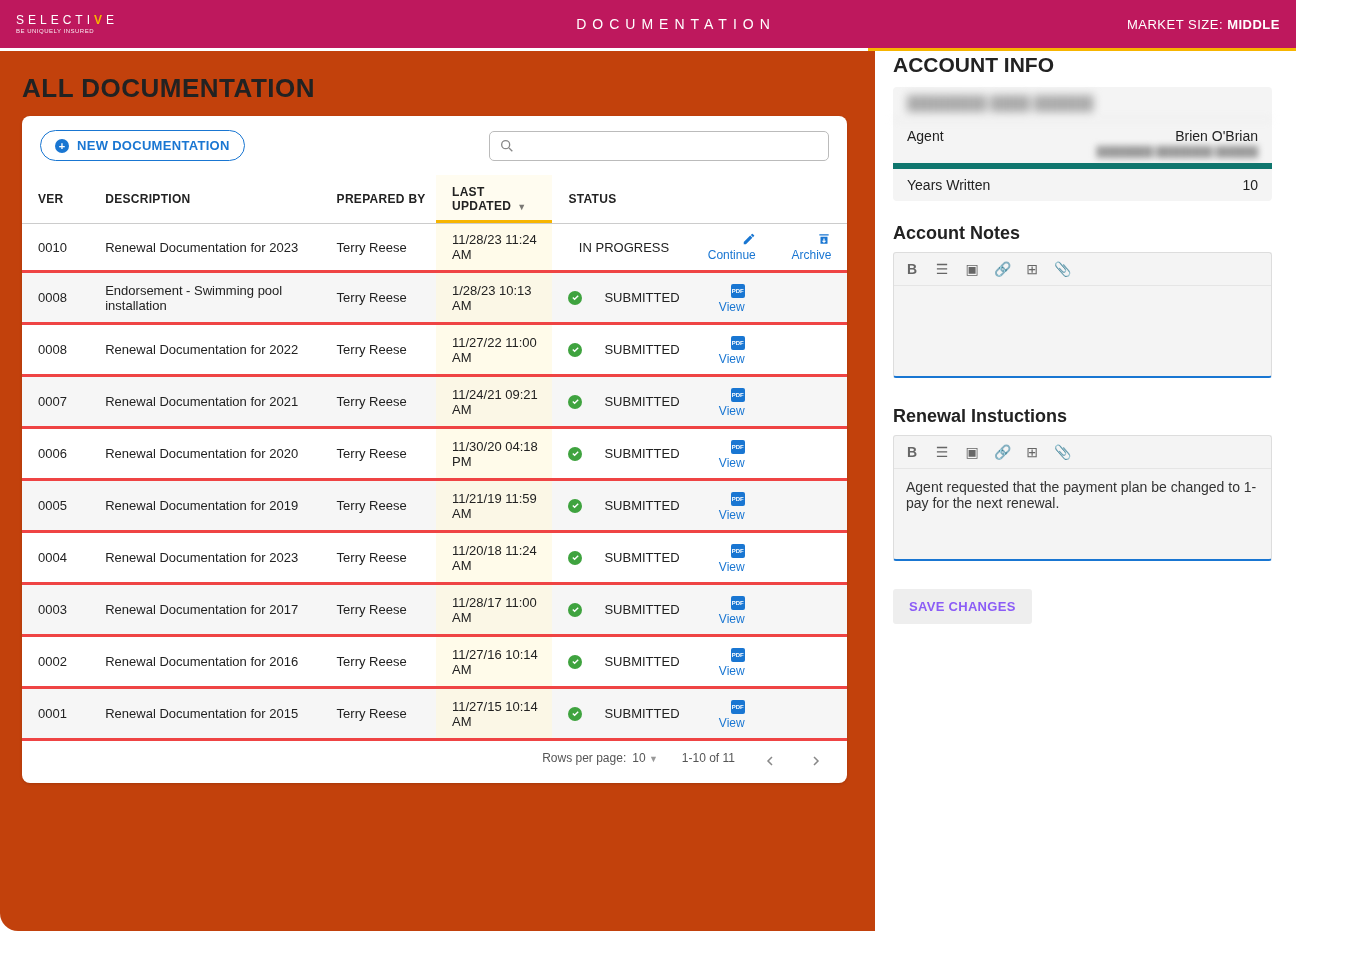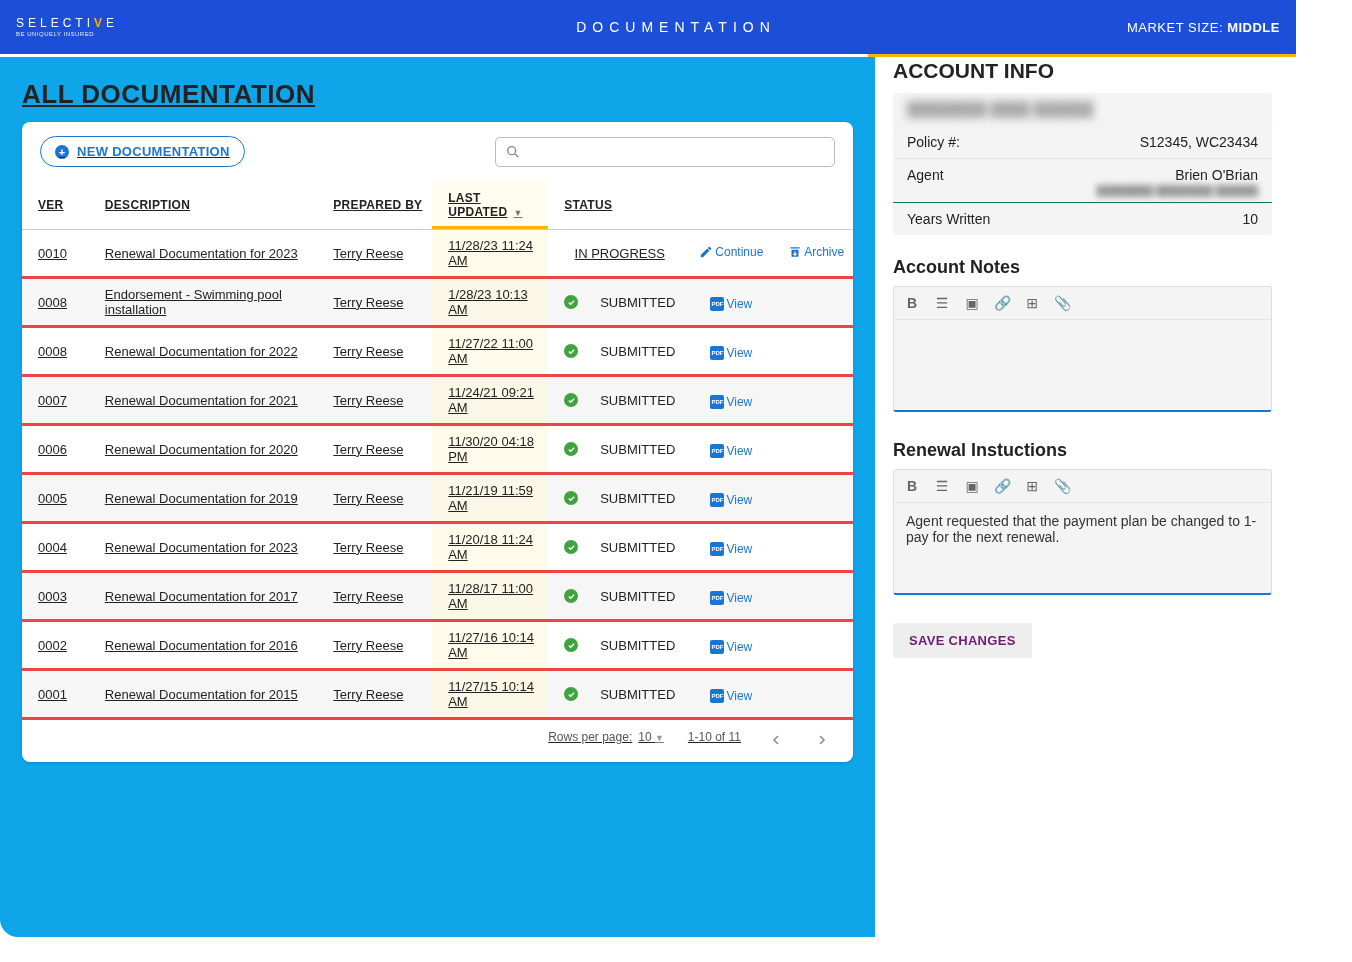--- a/index.html
+++ b/index.html
@@ -4,22 +4,22 @@
 <style>
   * { box-sizing: border-box; }
   body {
     margin: 0;
     font-family: -apple-system, BlinkMacSystemFont, "Segoe UI", Arial, sans-serif;
     background: #fff;
     color: #222;
     width: 1296px;
   }
   .topbar {
-    background: #1d4ed8;
-    height: 54px;
+    background: #be185d;
+    height: 48px;
     display: flex;
     align-items: center;
     padding: 0 16px;
     color: #fff;
   }
   .logo {
     display: flex;
     flex-direction: column;
     line-height: 1;
     font-weight: 300;
@@ -41,25 +41,24 @@
   .topbar-right {
     margin-left: auto;
     font-size: 13px;
     letter-spacing: 0.5px;
   }
   .topbar-right b { font-weight: 700; }
   .accent-bar { height: 3px; background: linear-gradient(to right, transparent 0%, transparent 67%, #f7b500 67%, #f7b500 100%); }
   .layout { display: flex; }
   .main {
     flex: 0 0 875px;
-    background: #0ea5e9;
-    padding: 22px 22px 22px 22px;
+    background: #c2410c;
+    padding: 22px 28px 22px 22px;
     border-bottom-left-radius: 18px;
     min-height: 880px;
-    text-decoration: underline;
   }
   .side {
     flex: 1;
     padding: 2px 24px 18px 18px;
     background: #fff;
   }
   h1.page-title {
     margin: 0 0 12px 0;
     font-size: 26px;
     font-weight: 800;
@@ -123,21 +122,21 @@
   th.sorted { box-shadow: inset 0 -3px 0 #f7b500; background: #fffcf0; }
   th.sorted .chev { margin-left: 6px; opacity: 0.6; font-size: 9px;}
   table.doc tbody tr { border-bottom: 3px solid #ef4444; margin-left: 24px; }
   table.doc tbody tr.alt { background: #f6f6f6; }
   table.doc td { font-size: 13px; padding: 8px 8px 8px 16px; }
   td.updated-col { background: rgba(255,248,220,0.6); }
   .status-wrap { display: inline-flex; align-items: center; gap: 22px; }
   .check { width: 14px; height:14px; border-radius:50%; background:#3fa33f; display:inline-flex;align-items:center;justify-content:center;}
   .check svg { width: 9px; height:9px; }
   .act-cell { text-align: center; width: 82px;}
-  .act-link { display:inline-flex; flex-direction:row; align-items:flex-end; gap:2px; color:#1976d2; font-size:12px; cursor:pointer; text-decoration:none;}
+  .act-link { display:inline-flex; flex-direction:column; align-items:flex-end; gap:2px; color:#1976d2; font-size:12px; cursor:pointer; text-decoration:none;}
   .act-link svg { width: 14px; height: 14px; }
   .pager {
     display: flex; justify-content: flex-end;
     gap: 24px; padding: 10px 20px; font-size: 12px; color: #555;
   }
   .pager .arrow { cursor:pointer; padding:4px 6px; color:#888;}
   .side h2 { font-size: 21px; font-weight: 800; margin: 0 0 10px 0; }
   .info-box { background: #f4f4f4; border-radius: 4px; margin-bottom: 22px;}
   .info-row { display:flex; justify-content: space-between; padding: 8px 14px; border-bottom: 1px solid #e5e5e5; font-size: 14px;}
   .info-row:last-child{border-bottom:none;}
@@ -148,21 +147,21 @@
     border: 1px solid #ddd;
     background: #f4f4f4;
     border-radius: 3px;
     border-bottom: 2px solid #1976d2;
     margin-bottom: 28px;
   }
   .editor-toolbar { display:flex; gap: 14px; padding: 8px 10px; border-bottom:1px solid #e5e5e5;}
   .editor-toolbar span { color:#666; cursor:pointer; font-size:14px; width:16px; text-align:center;}
   .editor-body { min-height: 90px; padding: 10px 12px; font-size: 14px; color: #333; }
   .save-btn {
-    background: #eee; border: none; color: #701a75; font-size: 13px;
+    background: #eee; border: none; color: #8b5cf6; font-size: 13px;
     font-weight: 700; letter-spacing: 0.3px; padding: 10px 16px; border-radius: 3px;
     cursor: default;
   }
   .icon-pdf { width:14px;height:14px;background:#1976d2; border-radius:2px; display:inline-flex;align-items:center;justify-content:center;color:#fff;font-size:6px;font-weight:bold;}
 </style>
 </head>
 <body>
 
 <div class="topbar">
   <div class="logo">
@@ -422,30 +421,26 @@
             </svg>
         </span>
       </div>
     </div>
   </div>
 
   <div class="side">
     <h2>ACCOUNT INFO</h2>
     <div class="info-box">
       <div class="info-row blur">████████ ████ ██████</div>
-      <div class="info-row">
-        <span>Policy #:</span>
-        <span>S12345, WC23434</span>
-      </div>
       <div class="info-row" style="border-bottom:none;padding-bottom:2px">
         <span>Agent</span>
         <span>Brien O'Brian</span>
       </div>
       <div class="sub-label">████████ ████████ ██████</div>
-      <div class="info-row" style="border-top:1px solid #0f766e">
+      <div class="info-row" style="border-top:6px solid #0f766e">
         <span>Years Written</span>
         <span>10</span>
       </div>
     </div>
 
     <div class="section-label">Account Notes</div>
     <div class="editor">
       <div class="editor-toolbar">
         <span><b>B</b></span>
         <span>☰</span>

